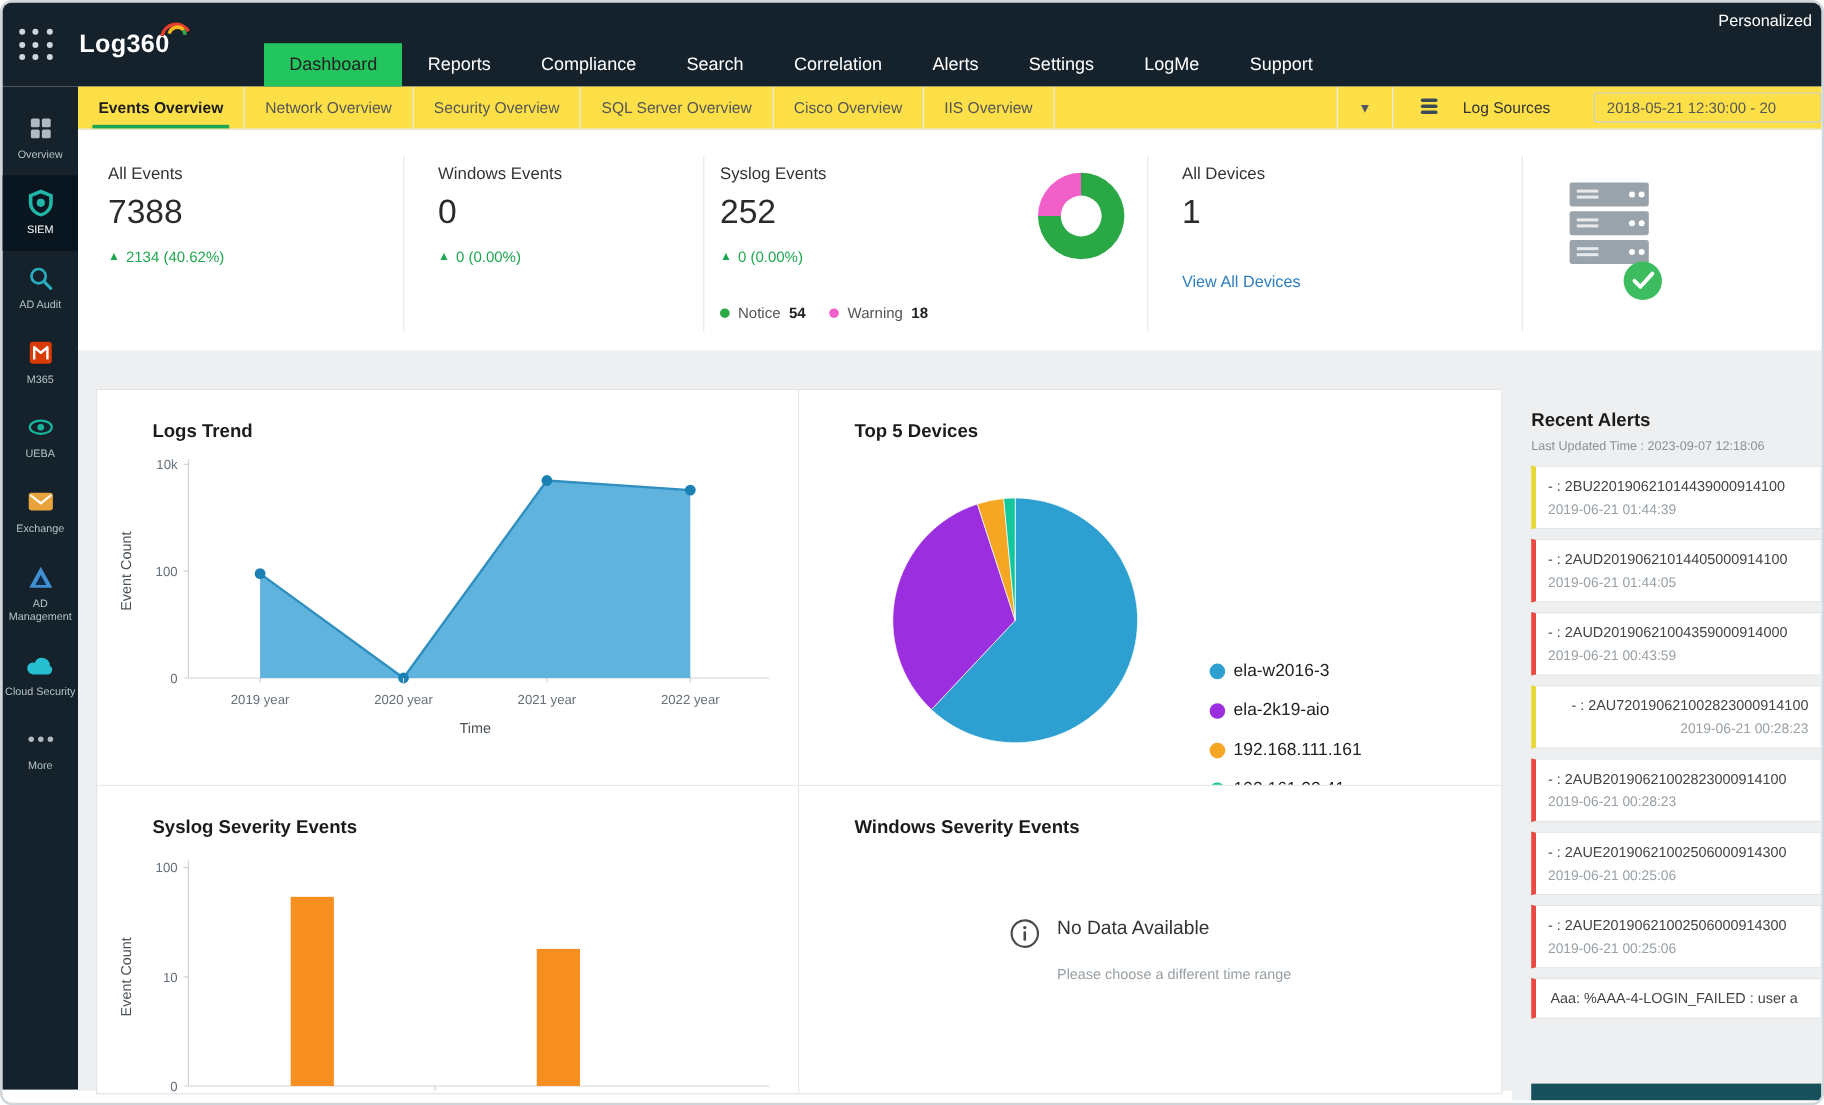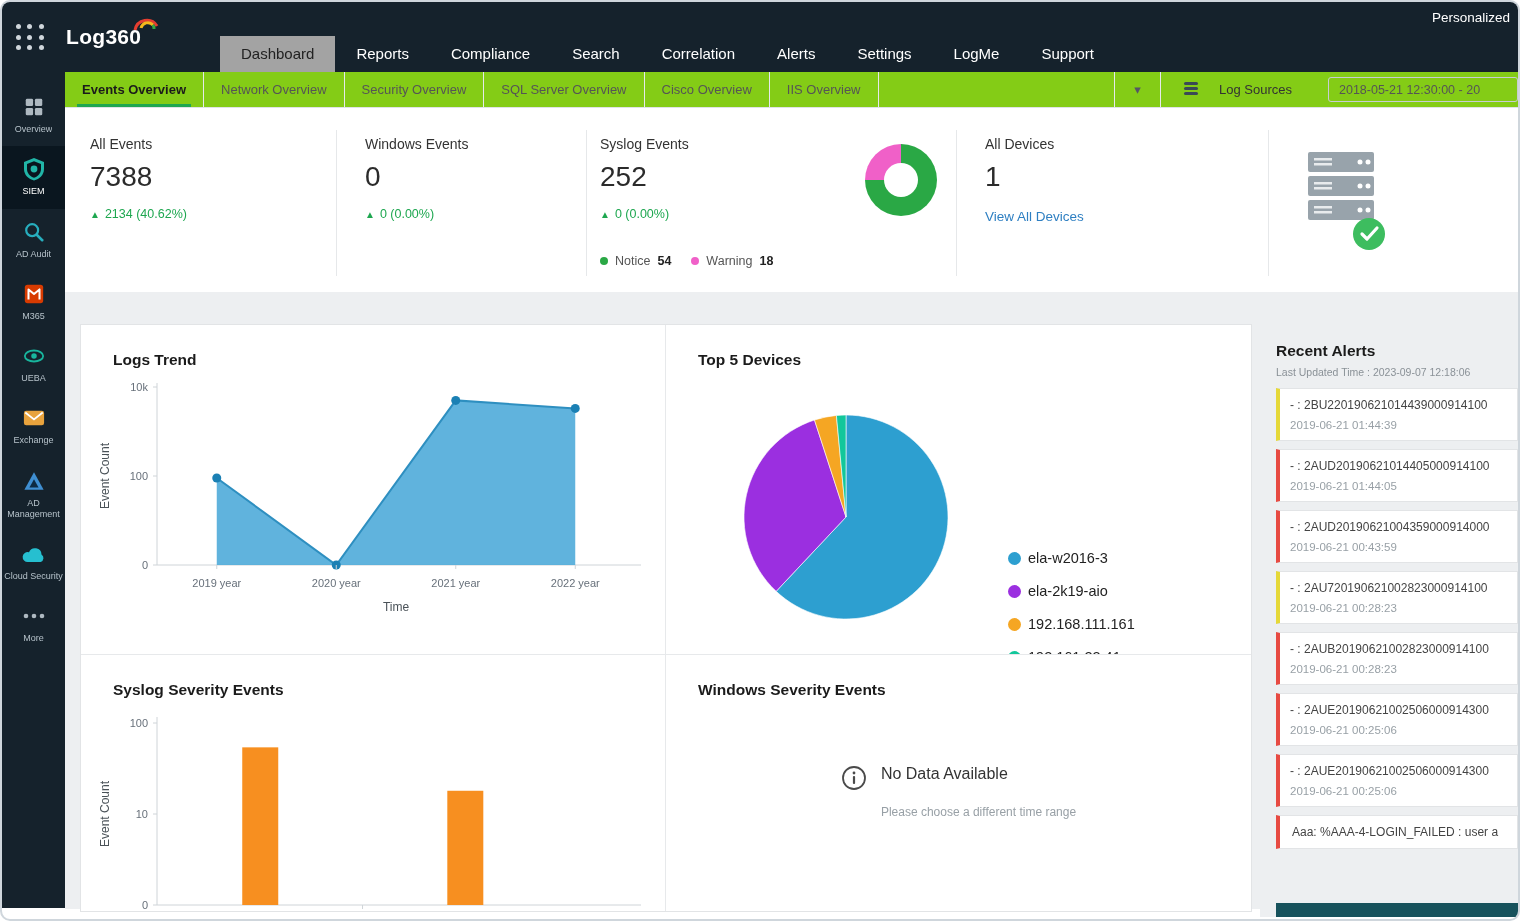--- a/index.html
+++ b/index.html
@@ -9,63 +9,63 @@
 
   
   .topbar{position:absolute;left:0;top:0;right:0;height:70px;background:#15222c;z-index:3}
   .apps-grid{position:absolute;left:14px;top:22px;width:30px;height:28px;display:grid;grid-template-columns:repeat(3,1fr);gap:4px;cursor:pointer}
   .apps-grid span{width:5px;height:5px;border-radius:50%;background:#cfd6db}
   .logo{position:absolute;left:64px;top:23px;color:#fff;font-size:21px;font-weight:bold;letter-spacing:.3px}
   .logo-arc{position:absolute;left:129px;top:10px}
   .personalized{position:absolute;right:8px;top:8px;color:#fff;font-size:13.5px;cursor:pointer}
   .main-nav{position:absolute;left:218px;bottom:0;display:flex}
   .nav-tab{color:#fff;font-size:15px;padding:9px 21px 10px;cursor:pointer;white-space:nowrap}
-  .nav-tab.active{background:#a3a3a3;color:#222}
+  .nav-tab.active{background:#22c55e;color:#222}
 
   
   .sidebar{position:absolute;left:0;top:70px;width:63px;bottom:11px;background:#15222c;z-index:2;display:flex;flex-direction:column;align-items:stretch;padding-top:12px}
   .side-item{display:flex;flex-direction:column;align-items:center;gap:5px;padding:11px 2px;color:#b6c2ca;font-size:9px;text-align:center;cursor:pointer;line-height:1.25}
   .side-item.active{background:#0a161f;color:#fff}
   .side-icon{height:24px;display:flex;align-items:center;justify-content:center}
   .side-label{max-width:60px;overflow:hidden}
 
   
-  .subtabbar{position:absolute;left:63px;top:70px;right:0;height:36px;background:#84cc16;border-bottom:1px solid #dfe3e6;display:flex;align-items:stretch;z-index:2}
+  .subtabbar{position:absolute;left:63px;top:70px;right:0;height:36px;background:#fde047;border-bottom:1px solid #dfe3e6;display:flex;align-items:stretch;z-index:2}
   .subtab{padding:0 17px;display:flex;align-items:center;font-size:13px;color:#555;border-right:1px solid #e6e9eb;cursor:pointer;position:relative;white-space:nowrap}
   .subtab.active{color:#1b1b1b;font-weight:bold}
   .subtab.active::after{content:"";position:absolute;left:12px;right:12px;bottom:0;height:3px;background:#1ea750}
   .subtab-controls{margin-left:auto;display:flex;align-items:stretch}
   .subtab-dropdown{width:46px;display:flex;align-items:center;justify-content:center;border-left:1px solid #e6e9eb;color:#556;cursor:pointer;font-size:13px}
   .log-sources{display:flex;align-items:center;gap:20px;padding:0 22px;border-left:1px solid #e6e9eb;font-size:13px;color:#333;cursor:pointer}
   .date-box{margin:5px 0 5px 14px;border:1px solid #c7cdd2;border-radius:3px;padding:0 10px;display:flex;align-items:center;font-size:12.5px;color:#555;width:190px;white-space:nowrap;overflow:hidden;cursor:pointer}
 
   
   .stats{position:absolute;left:63px;top:106px;right:0;height:184px;background:#fff;z-index:1}
   .vdiv{position:absolute;top:22px;height:146px;width:1px;background:#e6e8ea}
   .stat-block{position:absolute;top:28px}
   .stat-label{font-size:14px;color:#333}
   .stat-value{font-size:28px;color:#2b2b2b;margin-top:9px}
   .stat-delta{margin-top:14px;color:#1ea750;font-size:12.5px;display:flex;align-items:center;gap:5px}
   .stat-delta .tri{font-size:10px}
-  .stat-link{margin-top:16px;color:#2e7fc2;font-size:13.5px;cursor:pointer}
+  .stat-link{margin-top:34px;color:#2e7fc2;font-size:13.5px;cursor:pointer}
   .donut{position:absolute;left:800px;top:36px;width:72px;height:72px;border-radius:50%}
   .donut::after{content:"";position:absolute;left:19px;top:19px;width:34px;height:34px;border-radius:50%;background:#fff}
   .donut-legend{position:absolute;left:535px;top:146px;display:flex;gap:20px}
   .legend-item{display:flex;align-items:center;gap:7px;font-size:12.5px;color:#555}
   .legend-item b{color:#222}
   .ldot{width:8px;height:8px;border-radius:50%;display:inline-block}
   .server-wrap{position:absolute;left:1237px;top:30px;width:92px;height:116px}
 
   
   .main-bg{position:absolute;left:63px;top:290px;right:0;bottom:10px;background:#edeff1;z-index:1}
   .charts{position:absolute;left:15px;top:32px;width:1172px;height:588px;background:#fff;border:1px solid #e2e4e6;display:grid;grid-template-columns:585px 585px;grid-template-rows:330px 256px}
   .card{position:relative;overflow:hidden}
   .card.br{border-right:1px solid #e7e9eb}
   .card.bb{border-bottom:1px solid #e7e9eb}
-  .card-title{padding:26px 0 0 32px;font-size:15.5px;font-weight:bold;color:#1b1b1b}
+  .card-title{padding:26px 0 0 46px;font-size:15.5px;font-weight:bold;color:#1b1b1b}
   .chart-body{margin-left:12px}
   svg .tick{font:11px "Liberation Sans",sans-serif;fill:#67707a}
   svg .axis-label{font:12px "Liberation Sans",sans-serif;fill:#4a5258}
   .pie-row{display:flex;align-items:flex-end}
   .pie-legend{margin-top:86px;display:flex;flex-direction:column;gap:17px}
   .pie-legend .legend-item{font-size:14.5px;color:#222}
   .pie-legend .ldot{width:13px;height:13px}
   .nodata{margin-top:66px;display:flex;justify-content:center;align-items:flex-start;gap:14px}
   .nodata-title{font-size:16px;color:#333}
   .nodata-sub{font-size:12px;color:#98a0a6;margin-top:22px}
@@ -426,21 +426,21 @@
           <div class="alert-time">2019-06-21 01:44:39</div>
         </div>
         <div class="alert-card" style="border-left-color: rgb(231, 74, 66);">
           <div class="alert-text">- : 2AUD20190621014405000914100</div>
           <div class="alert-time">2019-06-21 01:44:05</div>
         </div>
         <div class="alert-card" style="border-left-color: rgb(231, 74, 66);">
           <div class="alert-text">- : 2AUD20190621004359000914000</div>
           <div class="alert-time">2019-06-21 00:43:59</div>
         </div>
-        <div class="alert-card" style="border-left-color: rgb(229, 216, 56);">
+        <div class="alert-card" style="border-left-color: rgb(229, 216, 56); text-align: right;">
           <div class="alert-text">- : 2AU720190621002823000914100</div>
           <div class="alert-time">2019-06-21 00:28:23</div>
         </div>
         <div class="alert-card" style="border-left-color: rgb(231, 74, 66);">
           <div class="alert-text">- : 2AUB20190621002823000914100</div>
           <div class="alert-time">2019-06-21 00:28:23</div>
         </div>
         <div class="alert-card" style="border-left-color: rgb(231, 74, 66);">
           <div class="alert-text">- : 2AUE20190621002506000914300</div>
           <div class="alert-time">2019-06-21 00:25:06</div>

